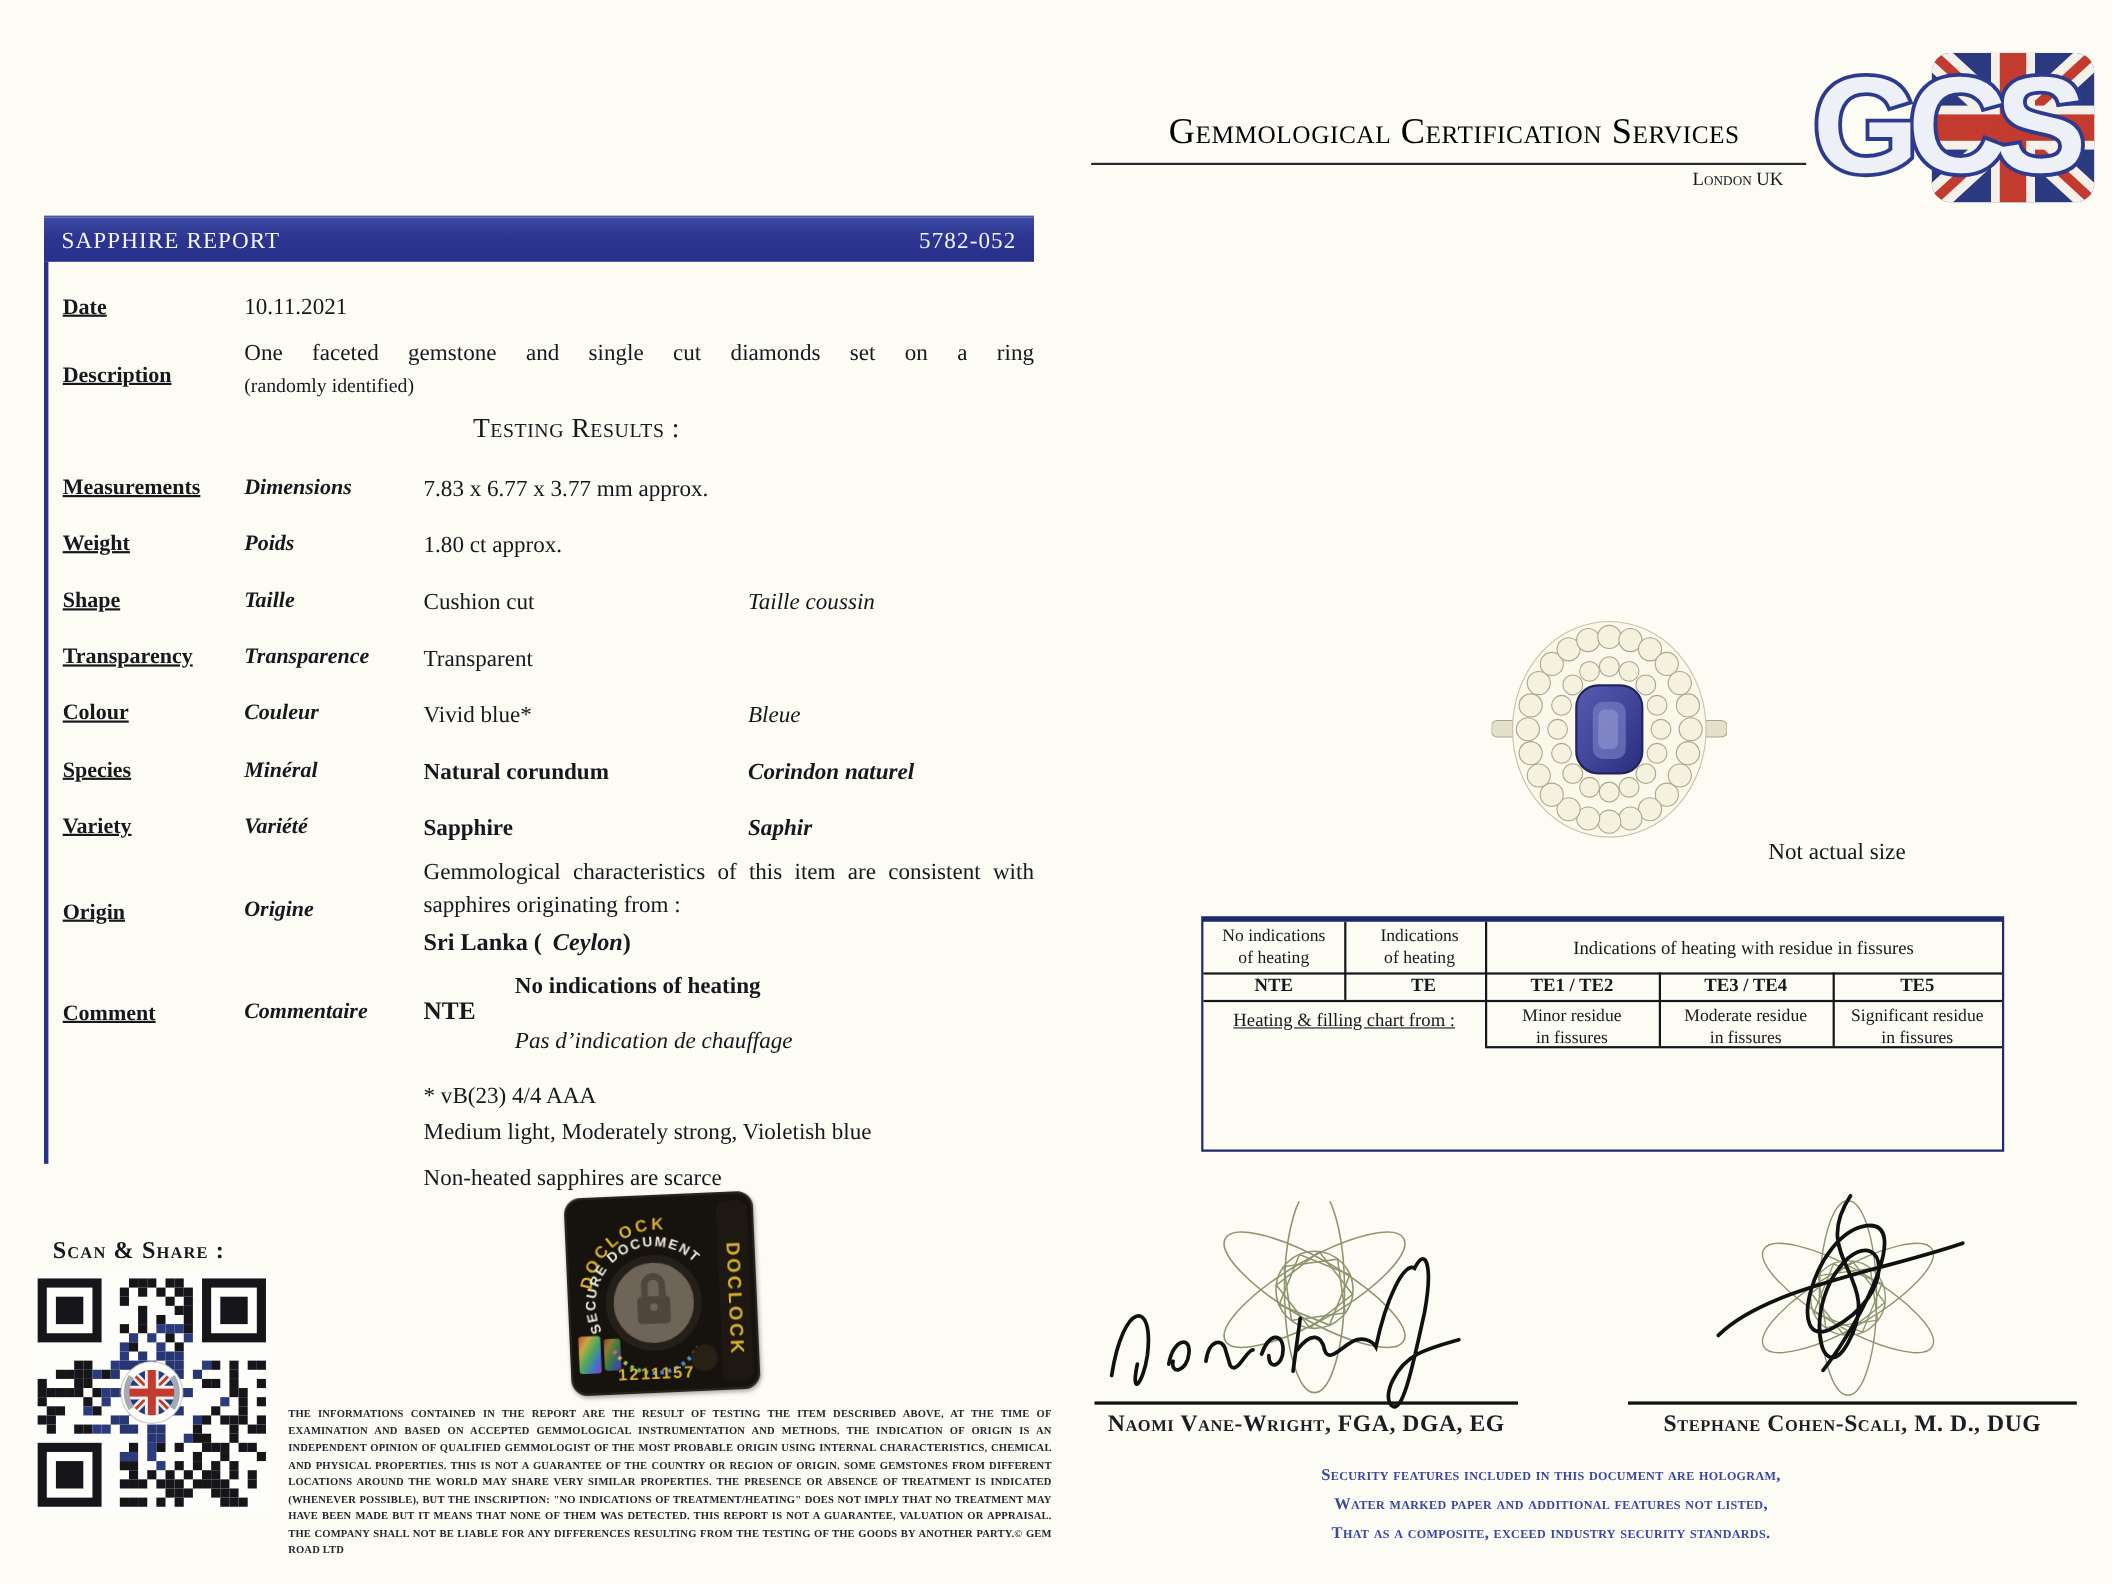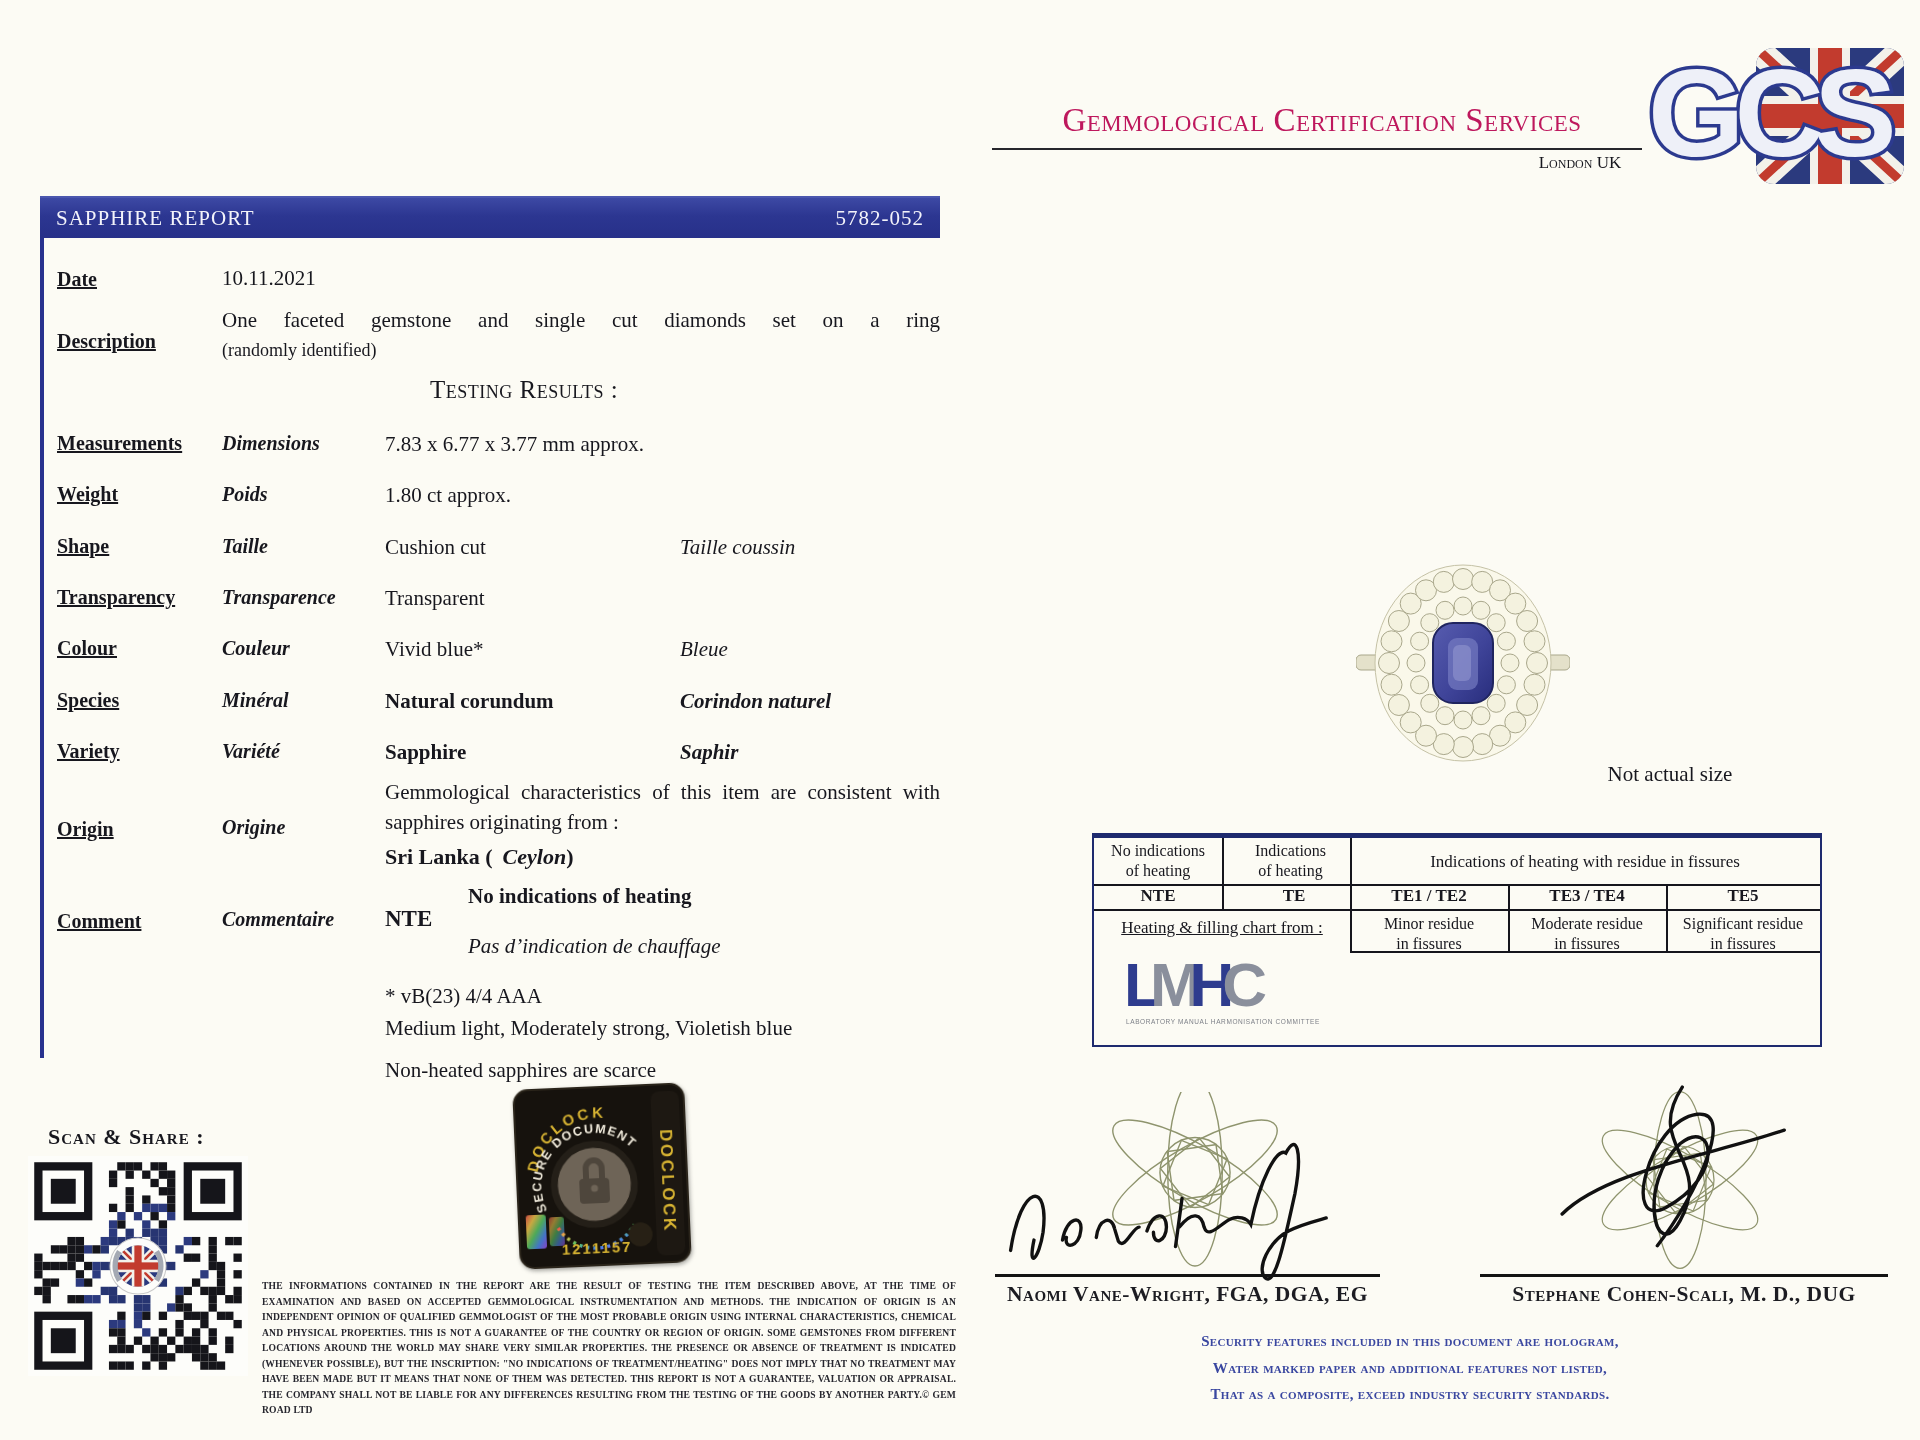--- a/index.html
+++ b/index.html
@@ -46,21 +46,21 @@
   .scanshare{position:absolute;left:48px;top:1124px;font-variant:small-caps;font-weight:bold;
              font-size:22px;letter-spacing:1px;}
   .qr-wrap{position:absolute;left:28px;top:1156px;width:220px;height:220px;}
   .doclock{position:absolute;left:516px;top:1086px;width:172px;height:180px;transform:rotate(-2.5deg);
            filter:drop-shadow(1px 2px 2px rgba(0,0,0,.35));}
   .disclaimer{position:absolute;left:262px;top:1278px;width:694px;font-size:9.6px;font-weight:bold;
               line-height:1.62;text-align:justify;color:#26262e;letter-spacing:.15px;}
 
   
   .org-title{position:absolute;left:1002px;top:102px;width:640px;text-align:center;
-             font-variant:small-caps;font-size:33px;letter-spacing:.5px;color:#be185d;}
+             font-variant:small-caps;font-size:33px;letter-spacing:.5px;color:#000000;}
   .org-rule{position:absolute;left:992px;top:148px;width:650px;height:2px;background:#26262c;}
   .org-city{position:absolute;left:1490px;top:153px;width:180px;text-align:center;
             font-variant:small-caps;font-size:17px;}
   .gcs-logo{position:absolute;left:1648px;top:40px;width:262px;height:158px;}
 
   .ring{position:absolute;left:1356px;top:550px;width:214px;height:228px;}
   .not-actual{position:absolute;left:1560px;top:762px;width:220px;text-align:center;font-size:21px;}
 
   .htable{position:absolute;left:1092px;top:833px;width:730px;height:214px;box-sizing:border-box;
           border:2px solid #1e2a6e;border-top-width:5px;}
@@ -533,24 +533,20 @@
     <div class="hcode" style="left:572px;top:48px;width:154px">TE5</div>
 
     <div class="hfrom">Heating &amp; filling chart from :</div>
     <div class="hcell pre" style="left:256px;top:76px;width:158px">Minor residue
 in fissures</div>
     <div class="hcell pre" style="left:414px;top:76px;width:158px">Moderate residue
 in fissures</div>
     <div class="hcell pre" style="left:572px;top:76px;width:154px">Significant residue
 in fissures</div>
 
-    <div class="lmhc">
-      <div class="big"><span style="color:#2e3c8e">L</span><span style="color:#8a8f9c">M</span><span style="color:#2e3c8e">H</span><span style="color:#8a8f9c">C</span></div>
-      <div class="cap">LABORATORY MANUAL HARMONISATION COMMITTEE</div>
-    </div>
   </div>
 
   <svg class="sig-svg" style="left:1000px;top:1092px" width="390" height="200" viewBox="0 0 300 154">
     <g fill="none" stroke="#83895f" stroke-width="1.1" opacity=".9">
       <ellipse cx="150" cy="62" rx="72" ry="21" transform="rotate(-30 150 62)"></ellipse>
       <ellipse cx="150" cy="62" rx="72" ry="21" transform="rotate(30 150 62)"></ellipse>
       <ellipse cx="150" cy="62" rx="72" ry="21" transform="rotate(90 150 62)"></ellipse>
       <circle cx="150" cy="62" r="27"></circle>
       <rect x="131" y="43" width="38" height="38" transform="rotate(22 150 62)"></rect>
       <rect x="131" y="43" width="38" height="38" transform="rotate(52 150 62)"></rect>

